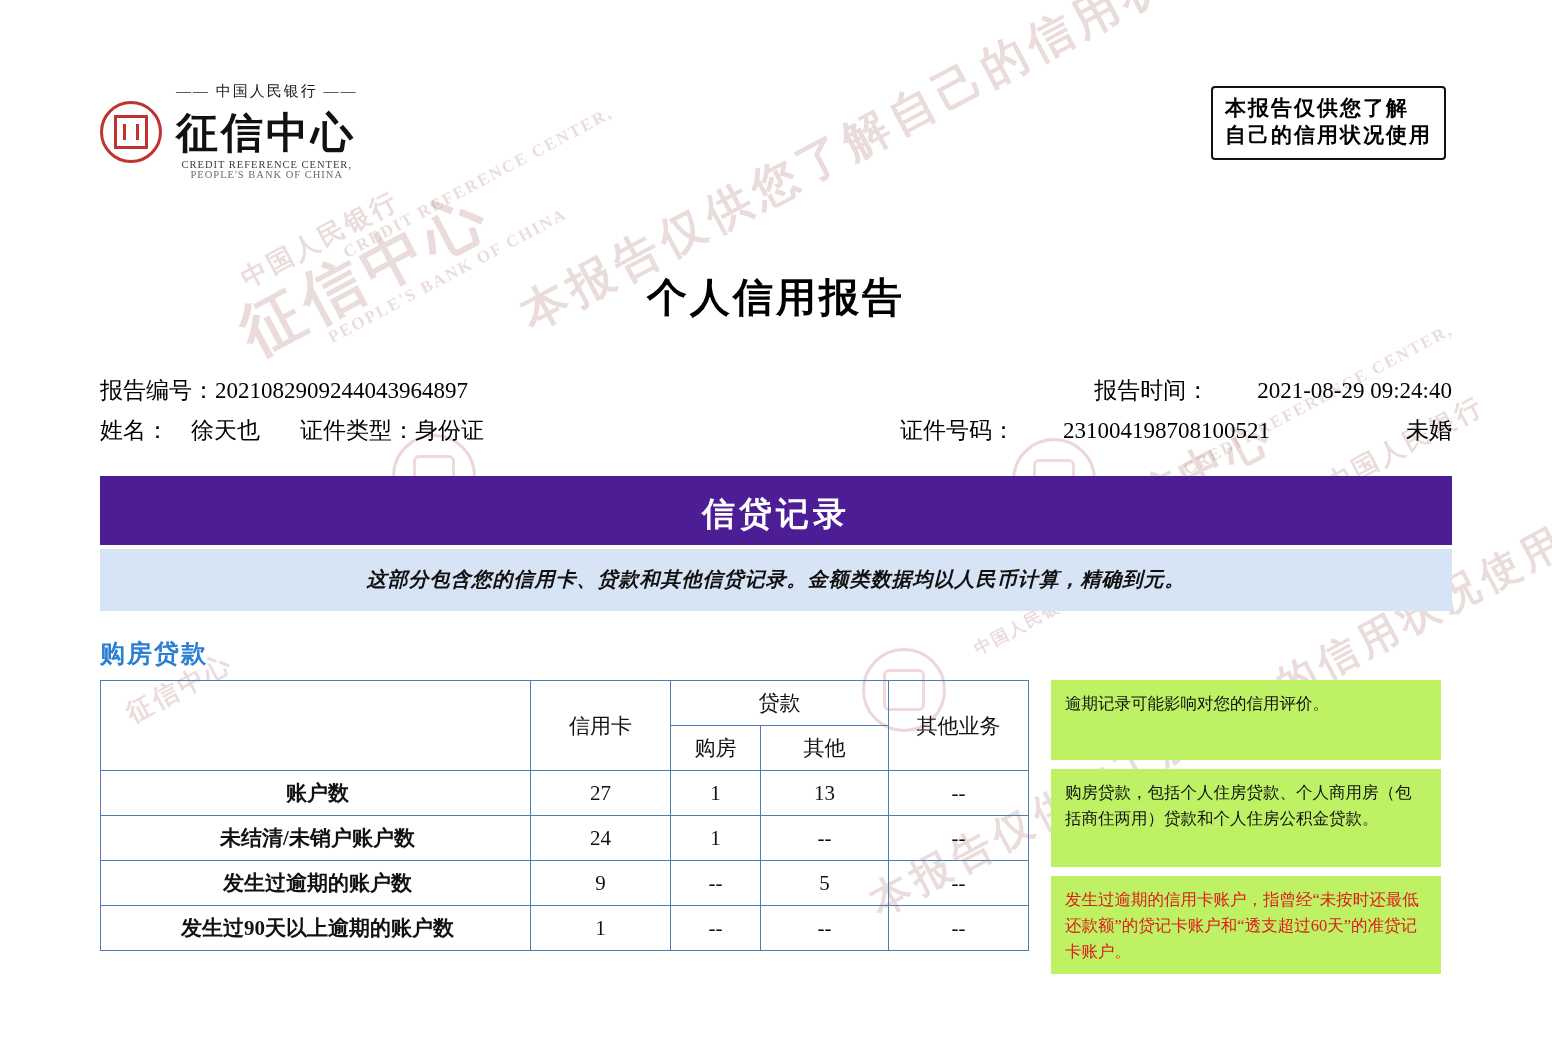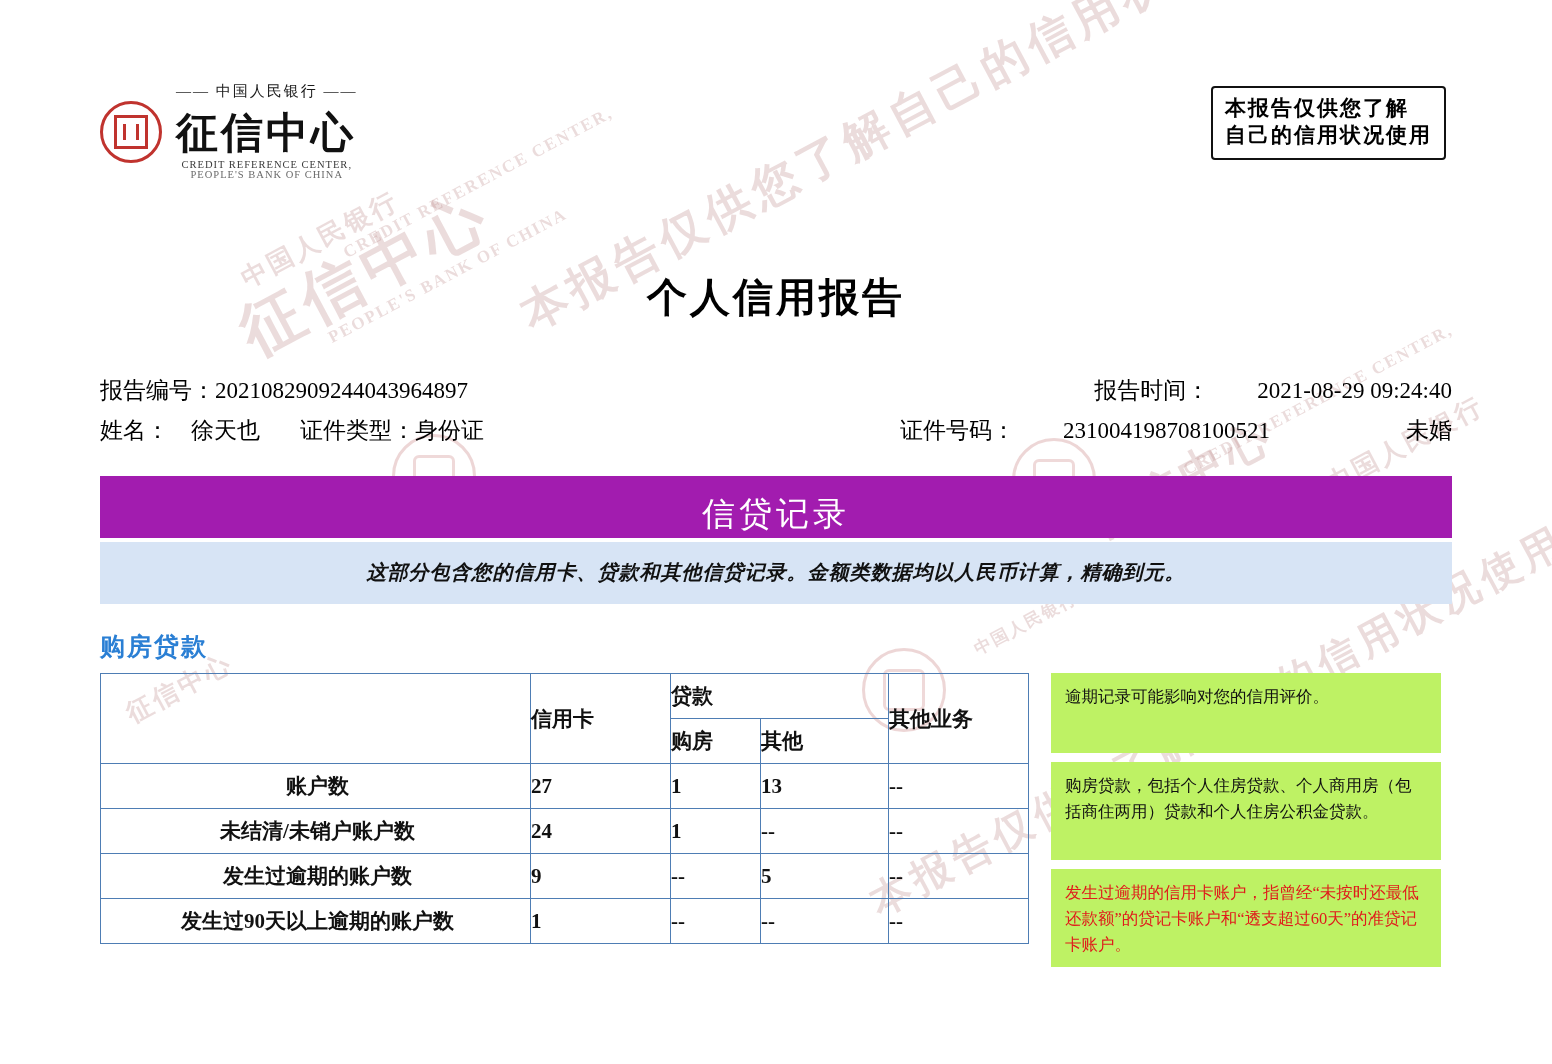--- a/index.html
+++ b/index.html
@@ -147,27 +147,27 @@
   .meta-left { width: 51%; display: flex; }
   .meta-right { flex: 1; display: flex; justify-content: flex-end; gap: 48px; }
   .m-label { white-space: nowrap; }
   .m-value { white-space: nowrap; }
   .sp-1 { display: inline-block; width: 22px; }
   .sp-2 { display: inline-block; width: 40px; }
 
   
   .section-banner {
     margin: 26px 100px 0 100px;
-    background: #a21caf;
+    background: #4c1d95;
     color: #fff;
     text-align: center;
     font-size: 33px;
-    font-weight: normal;
+    font-weight: bold;
     letter-spacing: 4px;
-    padding: 16px 0 1px 0;
+    padding: 16px 0 8px 0;
   }
   .section-note {
     margin: 4px 100px 0 100px;
     background: #d7e4f5;
     text-align: center;
     font-size: 20px;
     font-weight: bold;
     font-style: italic;
     letter-spacing: 1px;
     padding: 17px 0 18px 0;
@@ -189,21 +189,22 @@
     align-items: flex-start;
   }
   table.summary {
     border-collapse: collapse;
     width: 928px;
     table-layout: fixed;
   }
   table.summary td, table.summary th {
     border: 1.5px solid #4e7db4;
     font-size: 21px;
-    font-weight: bold;
+    text-align: center;
+    font-weight: normal;
     padding: 8px 0;
     color: #111;
   }
   table.summary td.rowhdr {
     text-align: center;
     padding-left: 4px;
     font-weight: bold;
   }
   .red { color: #e01b1b; }
   .col-label { width: 430px; }

